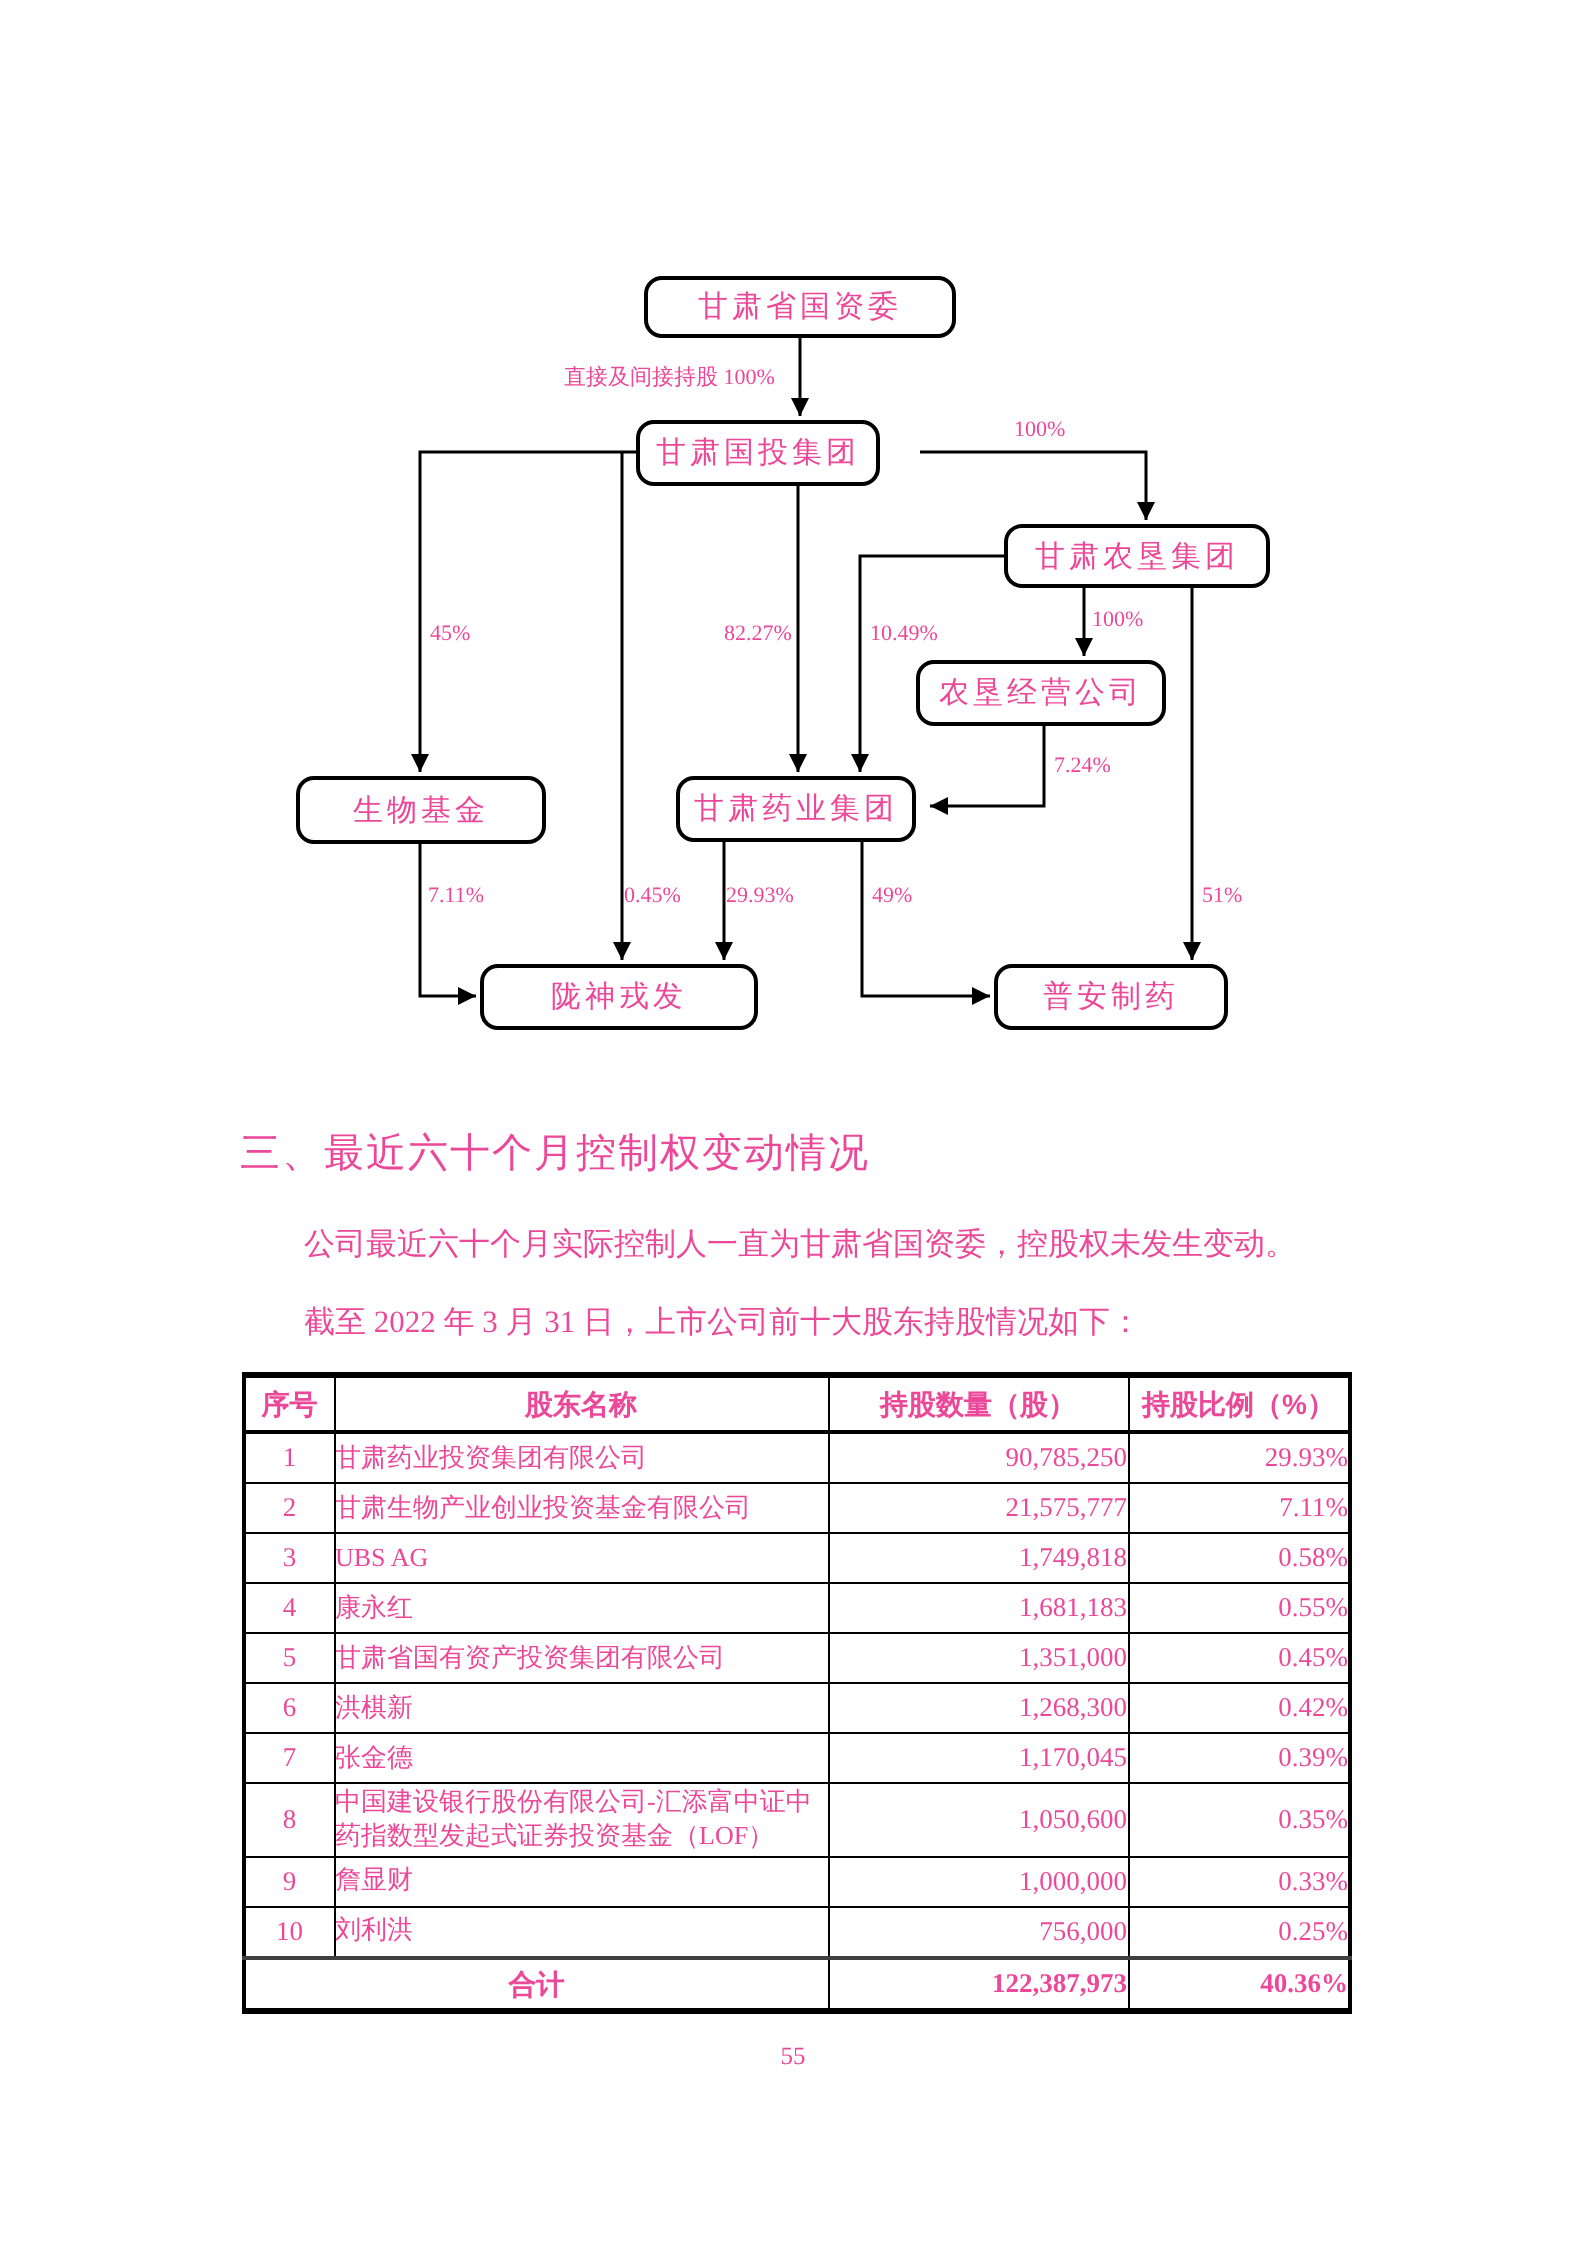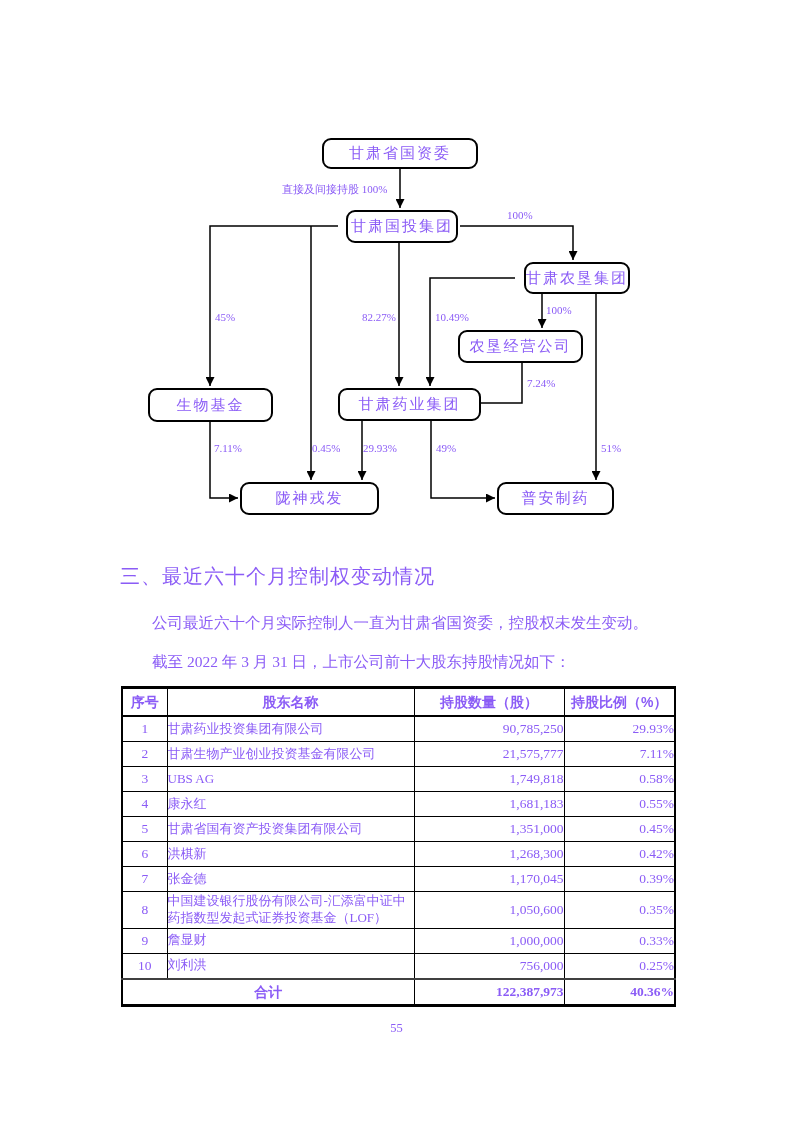--- a/index.html
+++ b/index.html
@@ -3,21 +3,21 @@
 <meta charset="utf-8">
 <style>
   html, body { margin: 0; padding: 0; background: #ffffff; }
   #page {
     position: relative;
     width: 793px;
     height: 1122px;
     margin: 0 auto;
     background: #ffffff;
     font-family: "Liberation Serif", "DejaVu Serif", serif;
-    color: #8b5cf6;
+    color: #ec4899;
     overflow: hidden;
   }
   
   .diagram { position: absolute; left: 0; top: 0; width: 793px; height: 560px; }
   .diagram svg { position: absolute; left: 0; top: 0; }
   .node {
     position: absolute;
     box-sizing: border-box;
     border: 2px solid #000;
     border-radius: 9px;
@@ -129,25 +129,25 @@
         <path d="M522,363 L522,403 L465,403" marker-end="url(#arrow)"></path>
         <path d="M210,422 L210,498 L238,498" marker-end="url(#arrow)"></path>
         <path d="M311,226 L311,480" marker-end="url(#arrow)"></path>
         <path d="M362,421 L362,480" marker-end="url(#arrow)"></path>
         <path d="M431,421 L431,498 L495,498" marker-end="url(#arrow)"></path>
         <path d="M596,294 L596,480" marker-end="url(#arrow)"></path>
       </g>
     </svg>
 
     <div class="node" style="left:322px; top:138px; width:156px; height:31px;">甘肃省国资委</div>
-    <div class="node" style="left:346px; top:210px; width:112px; height:33px;">甘肃国投集团</div>
-    <div class="node" style="left:524px; top:262px; width:106px; height:32px;">甘肃农垦集团</div>
+    <div class="node" style="left:318px; top:210px; width:122px; height:33px;">甘肃国投集团</div>
+    <div class="node" style="left:502px; top:262px; width:133px; height:32px;">甘肃农垦集团</div>
     <div class="node" style="left:148px; top:388px; width:125px; height:34px;">生物基金</div>
     <div class="node" style="left:458px; top:330px; width:125px; height:33px;">农垦经营公司</div>
-    <div class="node" style="left:338px; top:388px; width:143px; height:33px;">甘肃药业集团</div>
+    <div class="node" style="left:338px; top:388px; width:120px; height:33px;">甘肃药业集团</div>
     <div class="node" style="left:240px; top:482px; width:139px; height:33px;">陇神戎发</div>
     <div class="node" style="left:497px; top:482px; width:117px; height:33px;">普安制药</div>
 
     <div class="elabel" style="left:282px; top:183px;">直接及间接持股 100%</div>
     <div class="elabel" style="left:507px; top:209px;">100%</div>
     <div class="elabel" style="left:215px; top:311px;">45%</div>
     <div class="elabel" style="left:362px; top:311px;">82.27%</div>
     <div class="elabel" style="left:435px; top:311px;">10.49%</div>
     <div class="elabel" style="left:546px; top:304px;">100%</div>
     <div class="elabel" style="left:527px; top:377px;">7.24%</div>

